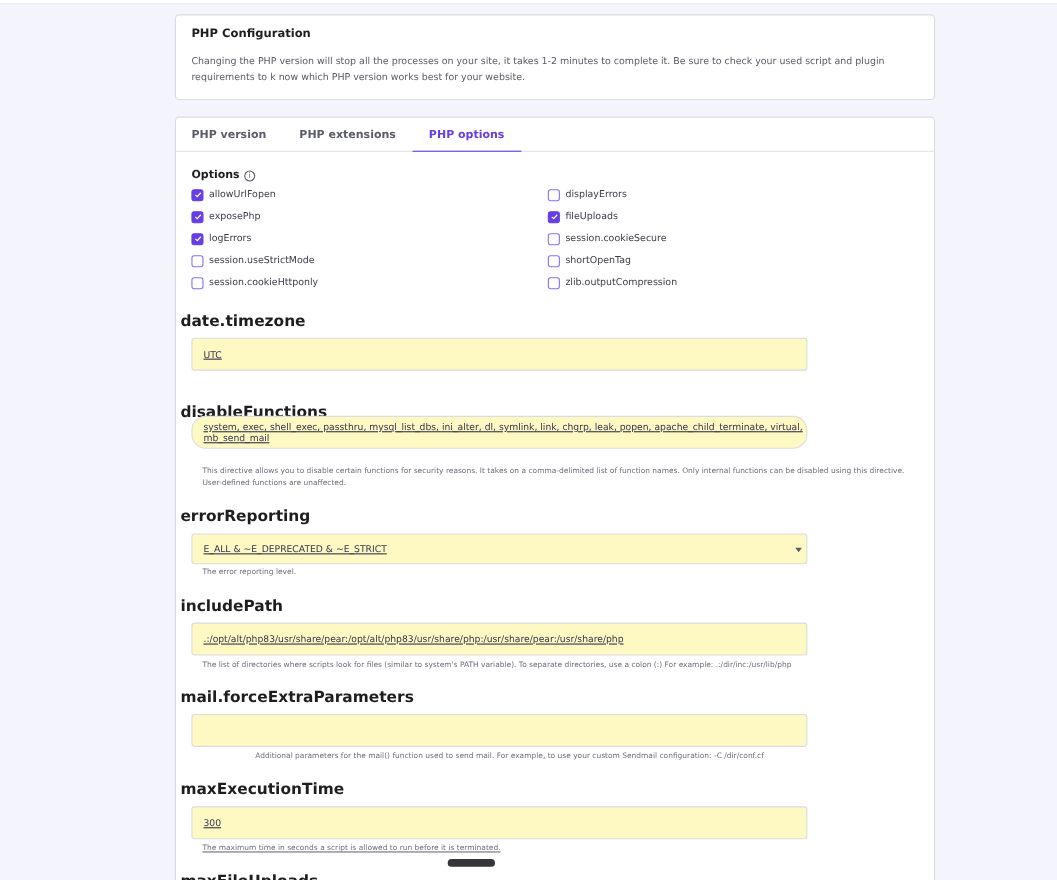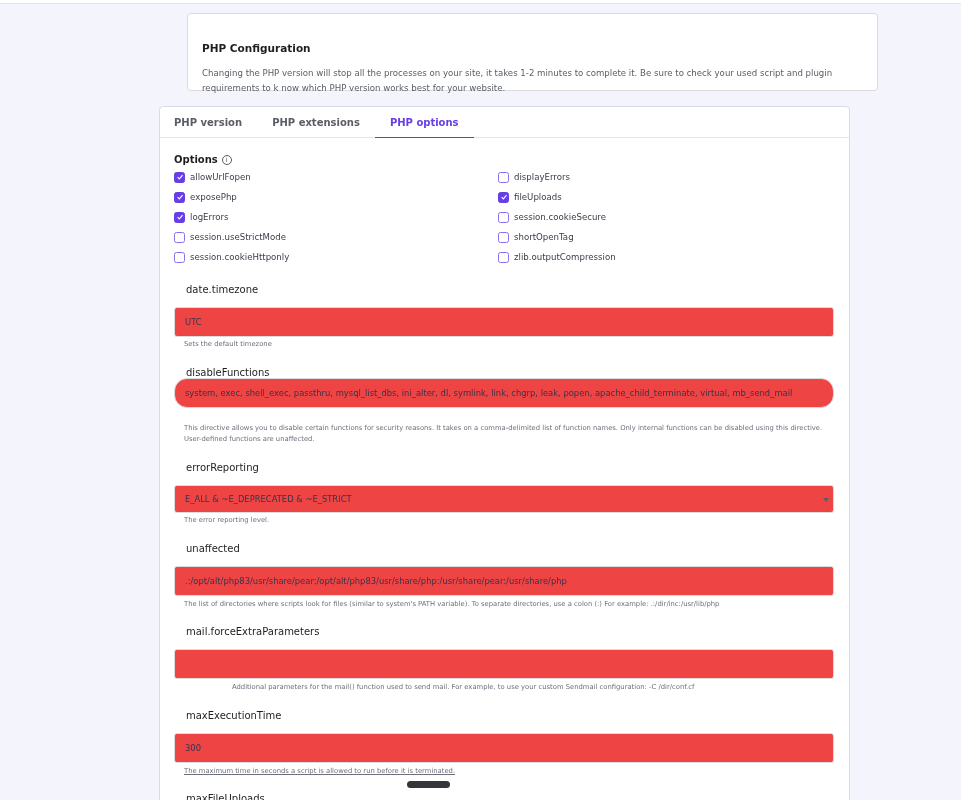--- a/index.html
+++ b/index.html
@@ -11,21 +11,21 @@
     position: relative;
   }
   .topbar {
     position: absolute; left: 0; top: 0; width: 961px; height: 4px;
     background: #ffffff; border-bottom: 1px solid #e3e3ee;
   }
   .card {
     position: absolute; left: 159px; width: 691px;
     background: #ffffff; border: 1px solid #dadce0; border-radius: 4px;
   }
-  .card-info { top: 13px; height: 78px; padding: 28px 14px; margin-left: 28px; }
+  .card-info { top: 13px; height: 78px; padding: 11px 14px; }
   .card-title { font-size: 10.5px; font-weight: bold; color: #1d1e20; }
   .card-desc { margin-top: 12px; font-size: 8.6px; line-height: 15px; color: #5b5d66; }
 
   .card-main { top: 106px; height: 720px; }
   .tabs { display: flex; height: 31px; border-bottom: 1px solid #e3e3e8; padding-left: 0; }
   .tab {
     padding: 0 15px; font-size: 10px; font-weight: bold; color: #5b5d66;
     display: flex; align-items: center; height: 31px; cursor: pointer;
   }
   .tab.first { padding-left: 14px; }
@@ -40,26 +40,27 @@
   }
   .opts { display: grid; grid-template-columns: 324px 324px; margin-top: 6px; row-gap: 8px; }
   .opt { display: flex; align-items: center; height: 12px; font-size: 8.6px; color: #3b3d4a; }
   .cb {
     width: 11px; height: 11px; border: 1.2px solid #8c6ff0; border-radius: 2.5px;
     margin-right: 5px; display: inline-flex; align-items: center; justify-content: center; flex-shrink: 0;
   }
   .cb.checked { background: #673de6; border-color: #673de6; }
   .cb svg { width: 8px; height: 8px; }
 
-  .field-label { font-size: 10px; font-weight: normal; color: #1d1e20; position: absolute; left: 26px; }
+  .field-label { font-size: 14px; font-weight: bold; color: #1d1e20; position: absolute; left: 4px; }
   .field-input {
-    position: absolute; left: 14px; width: 660px; height: 30px;
-    border: 1px solid #dadce0; border-radius: 3px; background: #ef4444;
+    position: absolute; left: 14px; width: 560px; height: 30px;
+    border: 1px solid #dadce0; border-radius: 3px; background: #fef9c3;
     font-size: 8.4px; color: #2f1c6a; padding-left: 10px; display: flex; align-items: center;
     color: #36344d;
+    text-decoration: underline;
   }
   .field-input.select { height: 28px; }
   .caret {
     position: absolute; right: 4px; top: 12px; width: 0; height: 0;
     border-left: 3px solid transparent; border-right: 3px solid transparent; border-top: 4px solid #5b5d66;
   }
   .field-help { position: absolute; left: 24px; font-size: 6.8px; color: #6d6f7a; line-height: 11px; width: 640px; }
 
   .scroll-handle {
     position: absolute; left: 407px; top: 781px; width: 43px; height: 7px;
@@ -144,34 +145,33 @@
       </label>
       <label class="opt">
         <span class="cb"></span>
         <span>zlib.outputCompression</span>
       </label>
     </div>
   </div>
 
   <div class="field-label" style="top:177px;">date.timezone</div>
   <div class="field-input" style="top:200px;">UTC</div>
-  <div class="field-help" style="top:232px;">Sets the default timezone</div>
 
   <div class="field-label" style="top:260px;">disableFunctions</div>
   <div class="field-input" style="top:271px;border-radius:13px;">system, exec, shell_exec, passthru, mysql_list_dbs, ini_alter, dl, symlink, link, chgrp, leak, popen, apache_child_terminate, virtual, mb_send_mail</div>
   <div class="field-help" style="top:316px;">This directive allows you to disable certain functions for security reasons. It takes on a comma-delimited list of function names. Only internal functions can be disabled using this directive. User-defined functions are unaffected.</div>
 
   <div class="field-label" style="top:355px;">errorReporting</div>
   <div class="field-input select" style="top:378px;">
     <span>E_ALL &amp; ~E_DEPRECATED &amp; ~E_STRICT</span>
     <span class="caret"></span>
   </div>
   <div class="field-help" style="top:408px;">The error reporting level.</div>
 
-  <div class="field-label" style="top:436px;">unaffected</div>
+  <div class="field-label" style="top:436px;">includePath</div>
   <div class="field-input" style="top:459px;">.:/opt/alt/php83/usr/share/pear:/opt/alt/php83/usr/share/php:/usr/share/pear:/usr/share/php</div>
   <div class="field-help" style="top:492px;">The list of directories where scripts look for files (similar to system's PATH variable). To separate directories, use a colon (:) For example: .:/dir/inc:/usr/lib/php</div>
 
   <div class="field-label" style="top:519px;">mail.forceExtraParameters</div>
   <div class="field-input" style="top:542px;"></div>
   <div class="field-help" style="top:575px;margin-left:48px;">Additional parameters for the mail() function used to send mail. For example, to use your custom Sendmail configuration: -C /dir/conf.cf</div>
 
   <div class="field-label" style="top:603px;">maxExecutionTime</div>
   <div class="field-input" style="top:626px;">300</div>
   <div class="field-help" style="top:659px;text-decoration:underline;">The maximum time in seconds a script is allowed to run before it is terminated.</div>

